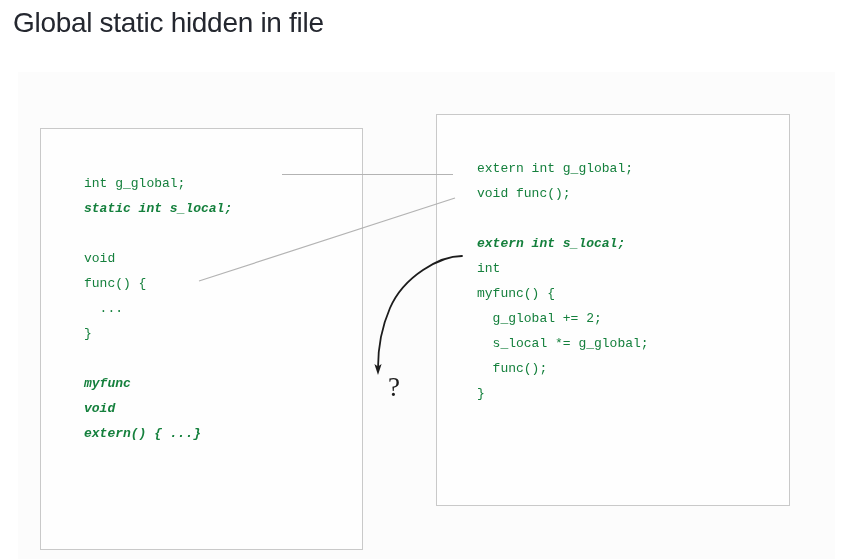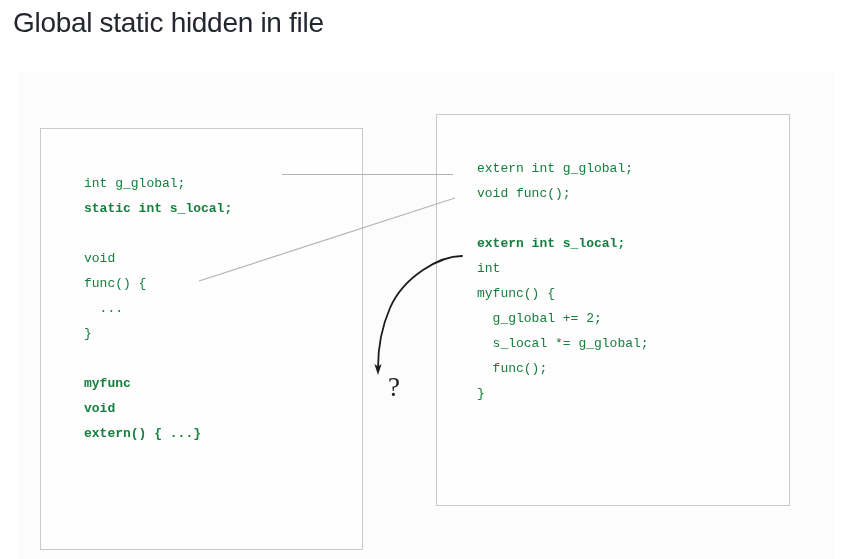--- a/index.html
+++ b/index.html
@@ -64,21 +64,21 @@
     position: absolute;
     font-family: "Liberation Mono", "DejaVu Sans Mono", monospace;
     font-size: 13px;
     line-height: 25px;
     color: #15803d;
     white-space: pre;
     margin: 16px;
   }
   .code.left  { left: 68px;  top: 155px; }
   .code.right { left: 461px; top: 140px; }
-  .code b { font-weight: bold; }
+  .code b { font-weight: bold; font-style: italic; }
 
   .qmark {
     position: absolute;
     left: 388px;
     top: 372px;
     font-family: "Liberation Serif", serif;
     font-size: 27px;
     line-height: 30px;
     color: #1c1c1c;
   }

